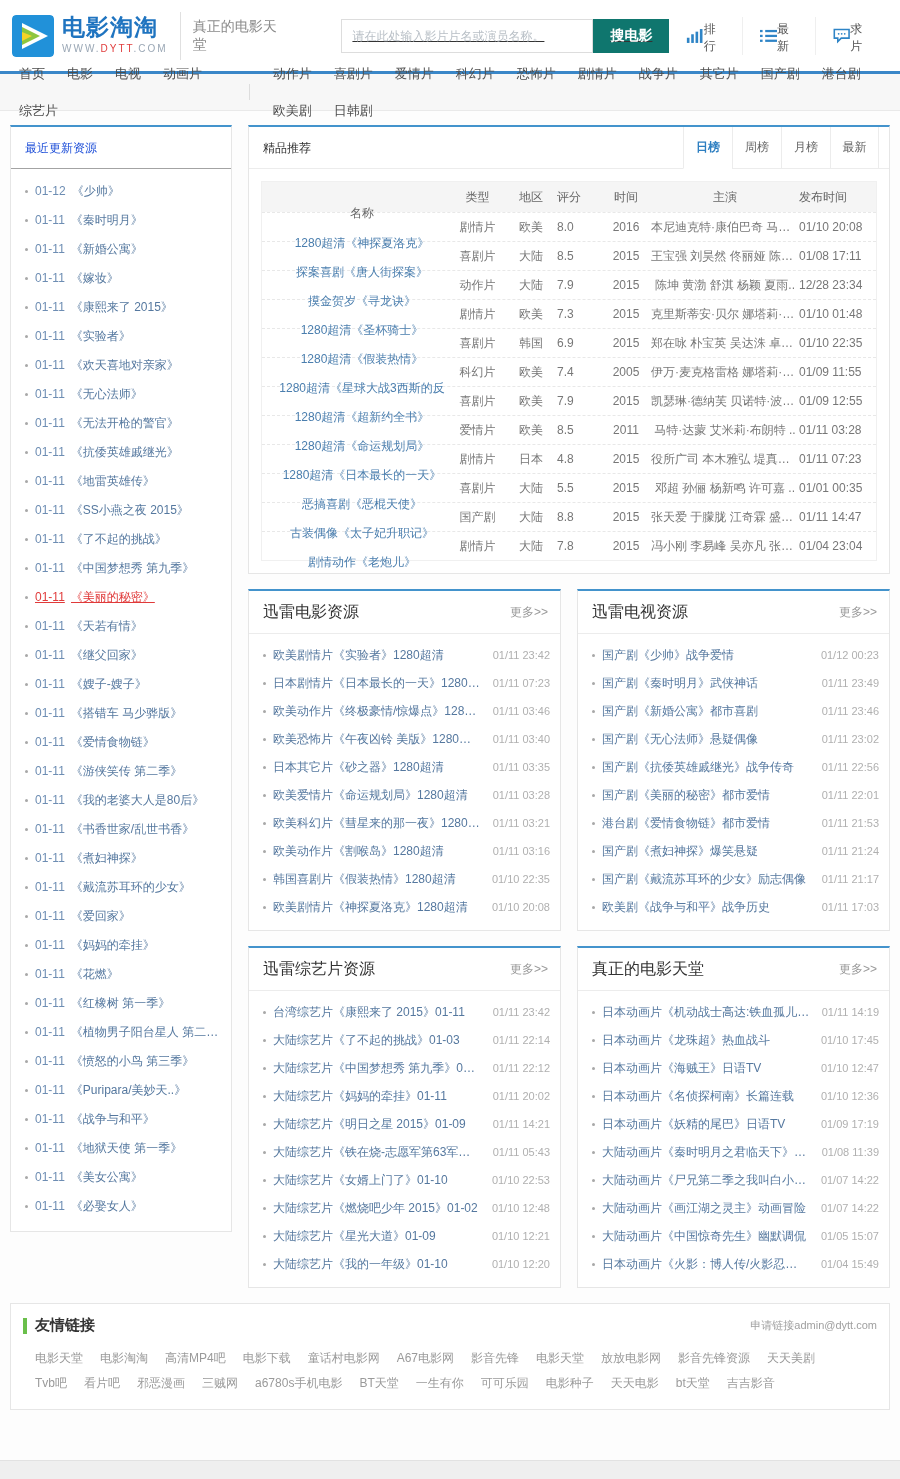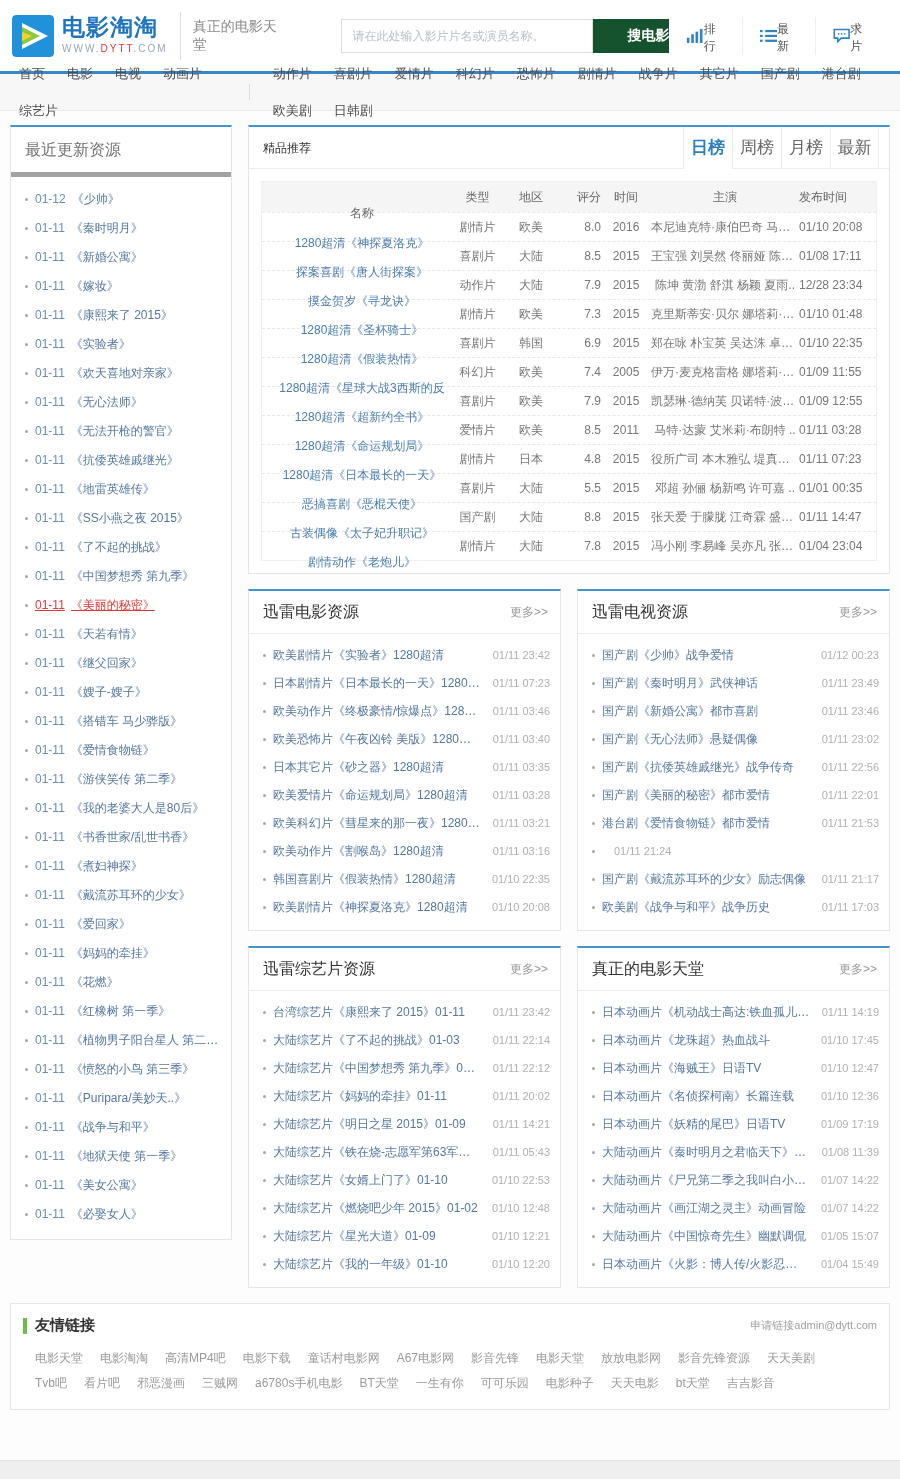--- a/index.html
+++ b/index.html
@@ -8,65 +8,65 @@
 
   
   .header { height:71px; background:#fff; display:flex; align-items:center; padding:0 12px; }
   .logo-wrap { display:flex; align-items:center; }
   .logo-icon { width:42px; height:42px; border-radius:4px; display:block; }
   .logo-text { margin-left:8px; }
   .logo-title { font-size:23px; font-weight:bold; color:#1f74c0; letter-spacing:1px; line-height:22px; }
   .logo-url { font-size:10px; color:#9aa7b5; letter-spacing:2px; }
   .logo-url .red { color:#e03c3c; }
   .tagline { margin-left:12px; padding-left:12px; border-left:1px solid #e0e0e0; font-size:14px; color:#8a8a8a; align-self:center; padding-top:6px; padding-bottom:6px; }
-  .search-wrap { display:flex; margin-left:58px; }
+  .search-wrap { display:flex; margin-left:58px;text-decoration:underline; }
   .search-input { width:252px; height:34px; border:1px solid #ddd; padding:0 10px; font-size:12px; color:#555; outline:none; }
   .search-input::placeholder { color:#b8bfc6; }
-  .search-btn { width:76px; height:34px; background:#14532d; color:#fff; border:none; font-size:14px; font-weight:bold; cursor:pointer;text-align:right; }
+  .search-btn { width:76px; height:34px; background:#0f766e; color:#fff; border:none; font-size:14px; font-weight:bold; cursor:pointer; }
   .quick-links { margin-left:auto; display:flex; align-items:center; }
   .quick-link { display:flex; flex-direction:row; align-items:center; padding:0 17px; border-left:1px solid #efefef; }
   .quick-link:first-child { border-left:none; }
   .quick-link .ql-label { font-size:12px; color:#555; margin-top:4px; }
 
   
   .navbar { border-top:3px solid #3a87c8; background:#f7f7f7; border-bottom:1px solid #e9e9e9; display:flex; align-items:center; height:40px; padding:0 8px; }
   .nav-item { font-size:13px; color:#4d4d4d; padding:0 11px; line-height:37px; display:inline-block; }
   .nav-sep { width:1px; height:16px; background:#ddd; margin:0 12px; }
 
   
   .content { width:880px; margin:14px auto 0; display:flex; align-items:flex-start; }
   .box { background:#fff; border:1px solid #e6e6e6; border-top:2px solid #4393cc; }
   .sidebar { width:222px; }
   .main-col { width:642px; margin-left:16px; }
 
   
-  .side-head { font-size:16px; color:#737373; padding:13px 14px 11px; border-bottom:5px solid #a3a3a3; }
+  .side-head { font-size:12px; color:#1d4ed8; padding:13px 14px 11px; border-bottom:1px solid #a3a3a3; }
   .side-list { padding:8px 10px 10px; display:block; }
   .side-item { display:flex; align-items:center; line-height:29px; height:29px; white-space:nowrap; overflow:hidden; }
   .dot { width:3px; height:3px; background:#a8a8a8; border-radius:50%; margin:0 7px 0 4px; flex:none; }
   .sdate { font-size:12px; color:#6d8db3; margin-right:6px; }
   .stitle { font-size:12px; color:#55789f; overflow:hidden; text-overflow:ellipsis; }
   .side-item.hl .sdate, .side-item.hl .stitle { color:#e03a3a; text-decoration:underline; }
 
   
   .feat-head { display:flex; align-items:flex-end; border-bottom:1px solid #ececec; padding-left:14px; }
   .feat-title { font-size:12px; color:#333; padding:13px 0 11px; flex:1; }
   .tabs { display:flex; }
-  .tab { width:49px; text-align:center; font-size:17px; color:#666; line-height:41px; border-left:1px solid #ececec; display:block; }
+  .tab { width:49px; text-align:center; font-size:12px; color:#666; line-height:41px; border-left:1px solid #ececec; display:block; }
   .tab:last-child { border-right:1px solid #ececec; margin-right:10px; }
   .tab.active { color:#2e7fc1; background:#fff; margin-bottom:-1px; border-bottom:1px solid #fff; font-weight:bold; }
   .ftable { margin:12px; border:1px solid #f0f0f0; }
   .thead { display:flex; background:#f5f5f5; height:30px; align-items:center; }
   .th { font-size:12px; color:#666; }
   .trow { display:flex; height:29px; align-items:center; border-top:1px dashed #e8e8e8; }
   .c { font-size:12px; color:#777; white-space:nowrap; overflow:hidden; text-overflow:ellipsis; }
   .col-name { width:188px; padding-left:12px; text-align:center;margin-top:32px; }
   .col-type { width:55px; text-align:center; }
   .col-region { width:52px; text-align:center; }
-  .col-score { width:44px; text-align:right; }
+  .col-score { width:44px; text-align:left; }
   .col-year { width:50px; text-align:center; }
   .col-cast { width:148px; text-align:center; }
   .col-pub { width:76px; text-align:left; }
   a.c.col-name { color:#4a7eae; }
 
   
   .panel-row { display:flex; margin-top:15px; }
   .panel { width:313px; }
   .panel + .panel { margin-left:16px; }
   .panel-head { display:flex; align-items:center; border-bottom:1px solid #ececec; padding:11px 12px 10px 14px; }
@@ -583,20 +583,21 @@
               <span class="p-text">国产剧《美丽的秘密》都市爱情</span>
               <span class="p-date">01/11 22:01</span>
             </a>
             <a class="p-item">
               <i class="dot"></i>
               <span class="p-text">港台剧《爱情食物链》都市爱情</span>
               <span class="p-date">01/11 21:53</span>
             </a>
             <a class="p-item">
               <i class="dot"></i>
+              <span class="p-text">国产剧《煮妇神探》爆笑悬疑</span>
               <span class="p-date">01/11 21:24</span>
             </a>
             <a class="p-item">
               <i class="dot"></i>
               <span class="p-text">国产剧《戴流苏耳环的少女》励志偶像</span>
               <span class="p-date">01/11 21:17</span>
             </a>
             <a class="p-item">
               <i class="dot"></i>
               <span class="p-text">欧美剧《战争与和平》战争历史</span>

